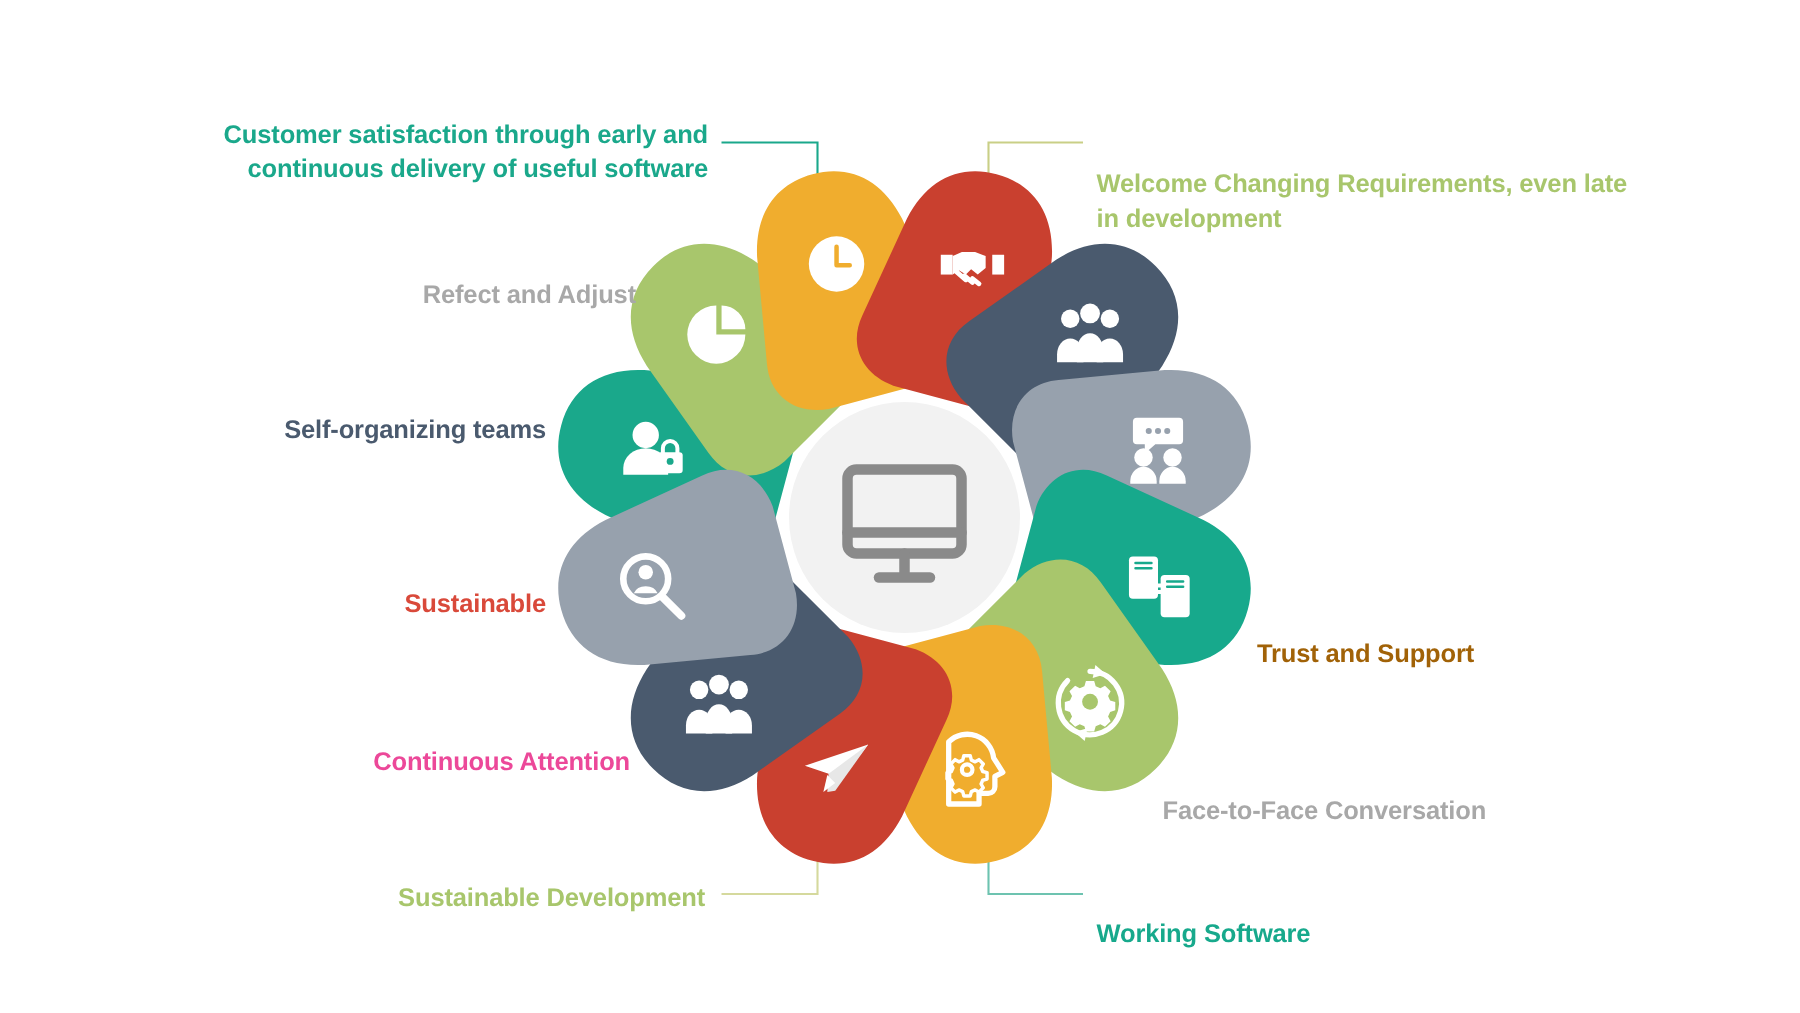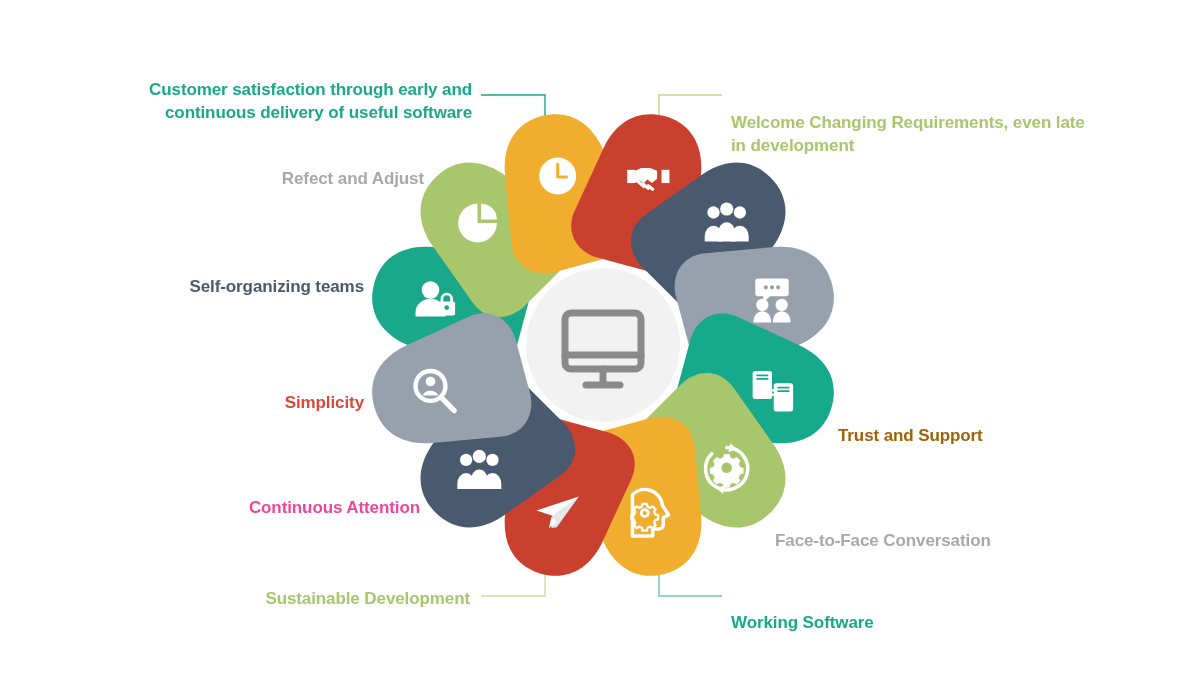--- a/index.html
+++ b/index.html
@@ -178,25 +178,25 @@
         <line x1="565" y1="355" x2="641" y2="355"></line>
         <line x1="603" y1="369" x2="603" y2="384"></line>
         <line x1="586" y1="385" x2="620" y2="385"></line>
       </g>
     </g>
   </svg>
 
   <div class="label left" style="left:110px; top:78px; width:362px; color:#1aa88b;">Customer satisfaction through early and
 continuous delivery of useful software</div>
 
-  <div class="label left" style="left:172px; top:167px; width:252px; color:#a8a8a8;">Refect and Adjust</div>
+  <div class="label left" style="left:172px; top:185px; width:252px; color:#a8a8a8;">Refect and Adjust</div>
 
   <div class="label left" style="left:110px; top:275px; width:254px; color:#4a5a6e;">Self-organizing teams</div>
 
-  <div class="label left" style="left:160px; top:391px; width:204px; color:#d9493a;">Simplicity</div>
+  <div class="label left" style="left:160px; top:391px; width:204px; color:#d9493a;">Sustainable</div>
 
   <div class="label left" style="left:150px; top:496px; width:270px; color:#ec4899;">Continuous Attention</div>
 
   <div class="label left" style="left:160px; top:587px; width:310px; color:#a8c66c;">Sustainable Development</div>
 
   <div class="label right" style="left:731px; top:78px; width:390px; color:#a8c66c;">Welcome Changing Requirements, even late
 in development</div>
 
 
 

